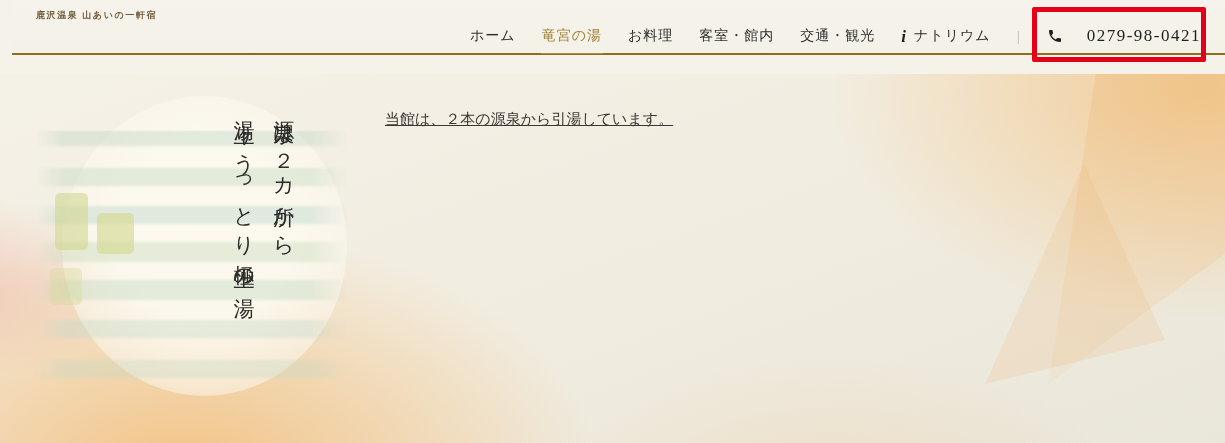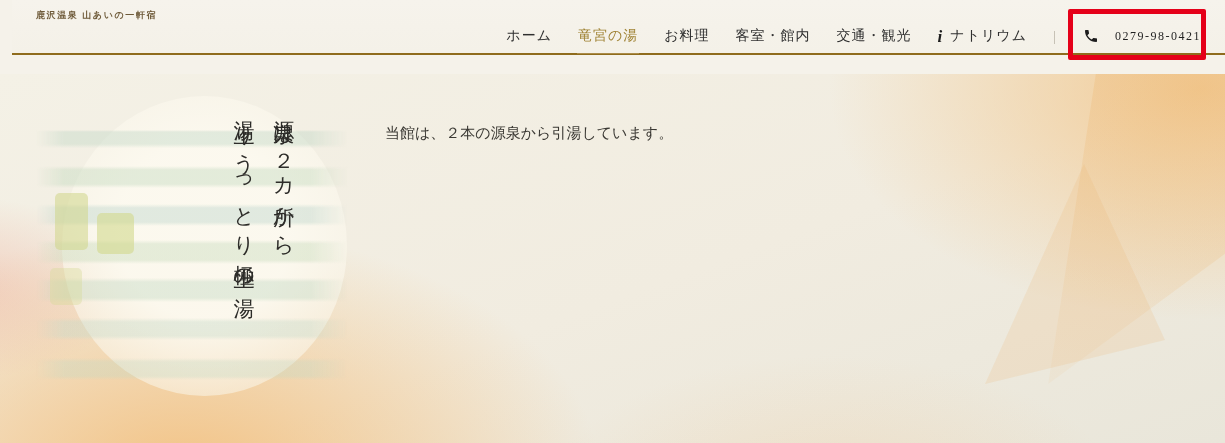--- a/index.html
+++ b/index.html
@@ -43,22 +43,22 @@
     content:"";position:absolute;left:-1px;right:-1px;bottom:-9px;height:1px;background:#ab8c4a;
   }
   .nav-news{display:flex;align-items:center;gap:7px;cursor:pointer;white-space:nowrap;}
   .info-icon{
     font-style:italic;font-weight:bold;font-size:17px;color:#1d1d1d;
     font-family:"Liberation Serif","DejaVu Serif",serif;line-height:1;
   }
   .nav-divider{color:#b9b4a8;font-size:15px;}
   .phone-wrap{position:relative;margin-right:14px;}
   .phone-link{
-    display:flex;align-items:center;gap:16px;cursor:pointer;
-    font-size:12px;letter-spacing:1.5px;color:#1f1f1f;white-space:nowrap;
+    display:flex;align-items:center;gap:24px;cursor:pointer;
+    font-size:17px;letter-spacing:1.5px;color:#1f1f1f;white-space:nowrap;
   }
   .phone-icon-svg{display:block;}
   .red-annotation{
     position:absolute;left:-15px;right:-5px;top:-19px;bottom:-16px;
     border:5px solid var(--highlight-red);border-radius:2px;pointer-events:none;
   }
 
   
   .main{
     position:absolute;top:74px;left:0;right:0;bottom:0;overflow:hidden;
@@ -104,21 +104,21 @@
   .sq3{left:50px;top:194px;width:32px;height:37px;background:rgba(214,218,150,0.38);}
 
   .vertical-heading{
     position:absolute;left:223px;top:30px;height:300px;
     writing-mode:vertical-rl;
     font-size:21px;line-height:1.9;letter-spacing:0.16em;
     color:#2d2c29;white-space:nowrap;
   }
   .vertical-heading span{display:block;}
 
-  .content-text{position:absolute;left:385px;top:48px;width:790px;}
+  .content-text{position:absolute;left:385px;top:34px;width:790px;text-decoration:underline;}
   .content-text p{
     margin:0 0 26px 0;font-size:15px;line-height:22px;letter-spacing:0;
     color:var(--text-dark);white-space:pre-line;
   }
 </style>
 </head>
 <body>
 
 <div class="page">
 

